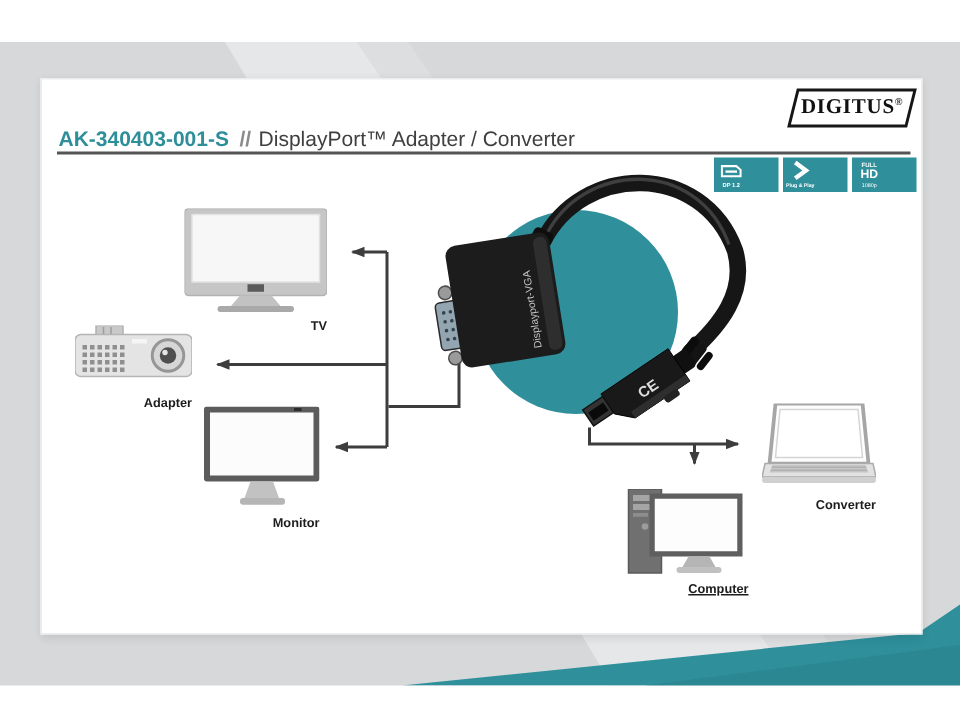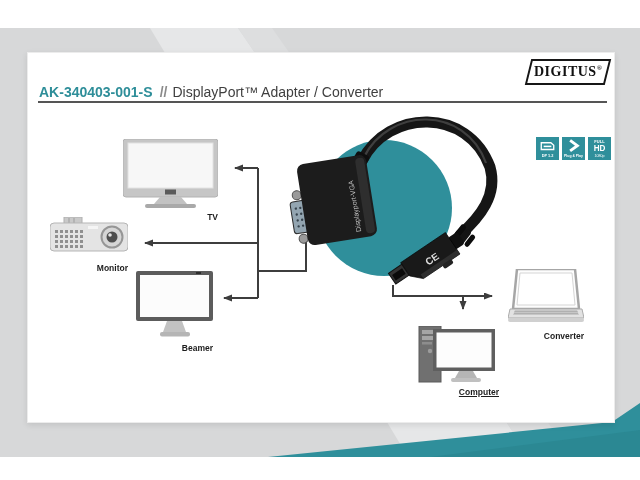--- a/index.html
+++ b/index.html
@@ -17,21 +17,21 @@
         font-size:14px;color:#111;letter-spacing:.5px;white-space:nowrap;}
   .logo-inner sup{font-size:7px;vertical-align:super;}
   
   .hdr{position:absolute;left:11px;top:31px;width:560px;font-size:14px;white-space:nowrap;}
   .hdr .code{color:#2e8e99;font-weight:bold;}
   .hdr .sep{color:#8a8a8a;font-weight:bold;margin:0 5px 0 7px;}
   .hdr .title{color:#3f3f3f;}
   .rule{position:absolute;left:10px;right:7px;top:48px;height:2px;background:#555;}
   
   .badges{position:absolute;top:52px;right:3px;display:flex;gap:3px;}
-  .badge{width:23px;height:23px;background:#2f8f9b;margin-top:32px;}
+  .badge{width:43px;height:23px;background:#2f8f9b;}
   .badge svg{display:block;width:23px;height:23px;}
   
   .diagram{position:absolute;left:0;top:0;width:588px;height:371px;}
   .dev{position:absolute;}
   .dev svg{display:block;}
   .dlabel{position:absolute;font-size:8.5px;font-weight:bold;color:#1d1d1d;text-align:right;}
   svg text{font-family:"Liberation Sans", sans-serif;}
 </style>
 </head>
 <body>
@@ -190,32 +190,32 @@
             <rect x="20" y="28" width="3" height="3"></rect>
             <rect x="25" y="28" width="3" height="3"></rect>
             <rect x="30" y="28" width="3" height="3"></rect>
         </g>
         <rect x="38" y="9" width="10" height="3" fill="#f5f5f5"></rect>
         <circle cx="62" cy="20" r="10.5" fill="#d6d6d6" stroke="#969696" stroke-width="2"></circle>
         <circle cx="62" cy="20" r="5.5" fill="#4f4f4f"></circle>
         <circle cx="60" cy="18" r="1.8" fill="#ffffff" opacity="0.85"></circle>
       </svg>
     </div>
-    <div class="dlabel" style="left:22px;top:210px;width:78px;">Monitor</div>
+    <div class="dlabel" style="left:22px;top:210px;width:78px;">Adapter</div>
 
     <div class="dev" style="left:108px;top:218px;">
       <svg width="77" height="68" viewBox="0 0 77 68">
         <rect x="0" y="0" width="77" height="50" rx="2" fill="#5c5c5c"></rect>
         <rect x="4" y="4" width="69" height="42" fill="#fcfcfc"></rect>
         <rect x="60" y="1" width="5" height="2" fill="#2c2c2c"></rect>
         <polygon points="31,50 46,50 50,61 27,61" fill="#c2c2c2"></polygon>
         <rect x="24" y="61" width="30" height="4.5" rx="2" fill="#b5b5b5"></rect>
       </svg>
     </div>
-    <div class="dlabel" style="left:108px;top:290px;width:77px;">Beamer</div>
+    <div class="dlabel" style="left:108px;top:290px;width:77px;">Monitor</div>
 
     <div class="dev" style="left:480px;top:216px;">
       <svg width="76" height="58" viewBox="0 0 76 58">
         <polygon points="9,0 67,0 71,40 5,40" fill="#fdfdfd" stroke="#a6a6a6" stroke-width="2.5"></polygon>
         <polygon points="12,4 64,4 67,36 9,36" fill="#ffffff" stroke="#d5d5d5"></polygon>
         <polygon points="2,40 74,40 76,49 0,49" fill="#e2e2e2" stroke="#ababab"></polygon>
         <polygon points="7,41 69,41 71,46 5,46" fill="#c6c6c6"></polygon>
         <line x1="6.5" y1="42.5" x2="69.5" y2="42.5" stroke="#b0b0b0"></line>
         <line x1="6" y1="44.5" x2="70" y2="44.5" stroke="#b0b0b0"></line>
         <rect x="0" y="49" width="76" height="4" rx="2" fill="#d0d0d0"></rect>

